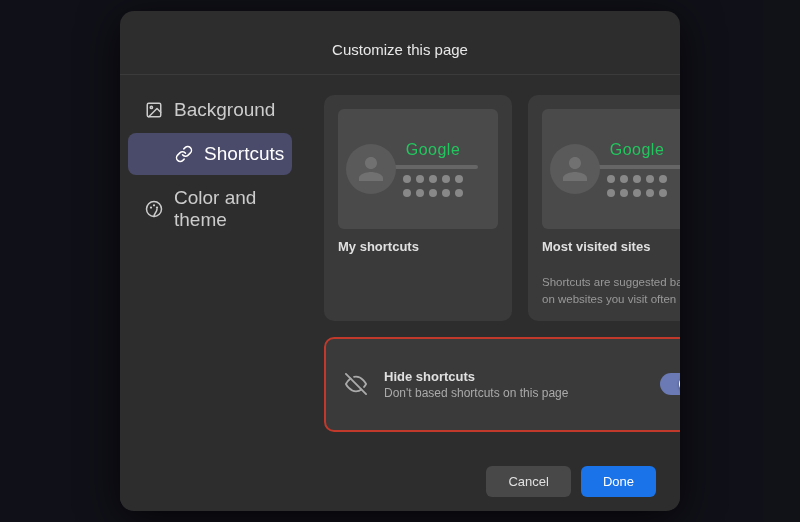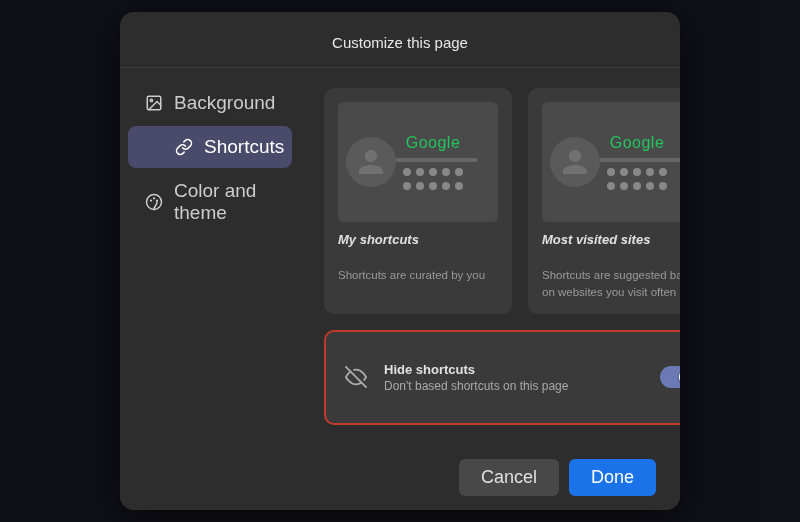--- a/index.html
+++ b/index.html
@@ -31,21 +31,21 @@
       overflow: hidden;
       display: flex;
       flex-direction: column;
     }
 
     .dialog-title {
       text-align: center;
       color: #e8e8e8;
       font-size: 15px;
       font-weight: 500;
-      padding: 22px 0 16px 0;
+      padding: 30px 0 16px 0;
       border-bottom: 1px solid rgba(255,255,255,0.07);
     }
 
     .dialog-body {
       display: flex;
       flex: 1;
     }
 
     
     .sidebar {
@@ -172,21 +172,20 @@
       height: 8px;
       border-radius: 50%;
       background: #888;
     }
 
     .option-label {
       color: #e0e0e0;
       font-size: 13px;
       font-weight: 600;
       margin-bottom: 20px;
-      font-style: italic;
     }
 
     .option-desc {
       color: #999;
       font-size: 11.5px;
       line-height: 1.4;
     }
 
     
     .hide-shortcuts-box {
@@ -253,21 +252,21 @@
       display: flex;
       justify-content: flex-end;
       gap: 10px;
       padding: 14px 24px;
       background: #2d2d2d;
     }
 
     .btn {
       padding: 8px 22px;
       border-radius: 6px;
-      font-size: 18px;
+      font-size: 13px;
       font-weight: 500;
       cursor: pointer;
       border: none;
       transition: background 0.15s;
     }
 
     .btn-cancel {
       background: #484848;
       color: #e0e0e0;
     }
@@ -355,21 +354,20 @@
               <div class="preview-dots-row">
                 <div class="preview-dot"></div>
                 <div class="preview-dot"></div>
                 <div class="preview-dot"></div>
                 <div class="preview-dot"></div>
                 <div class="preview-dot"></div>
               </div>
             </div>
           </div>
           <div class="option-label">My shortcuts</div>
-          <div class="option-desc">Shortcuts are curated by you</div>
         </div>
 
         <div class="option-card">
           <div class="option-preview">
             <div class="preview-avatar">
               <svg width="30" height="30" viewBox="0 0 24 24" fill="#888">
                 <path d="M12 12c2.7 0 4.8-2.1 4.8-4.8S14.7 2.4 12 2.4 7.2 4.5 7.2 7.2 9.3 12 12 12zm0 2.4c-3.2 0-9.6 1.6-9.6 4.8v2.4h19.2v-2.4c0-3.2-6.4-4.8-9.6-4.8z"></path>
               </svg>
             </div>
             <div class="preview-google-area">

